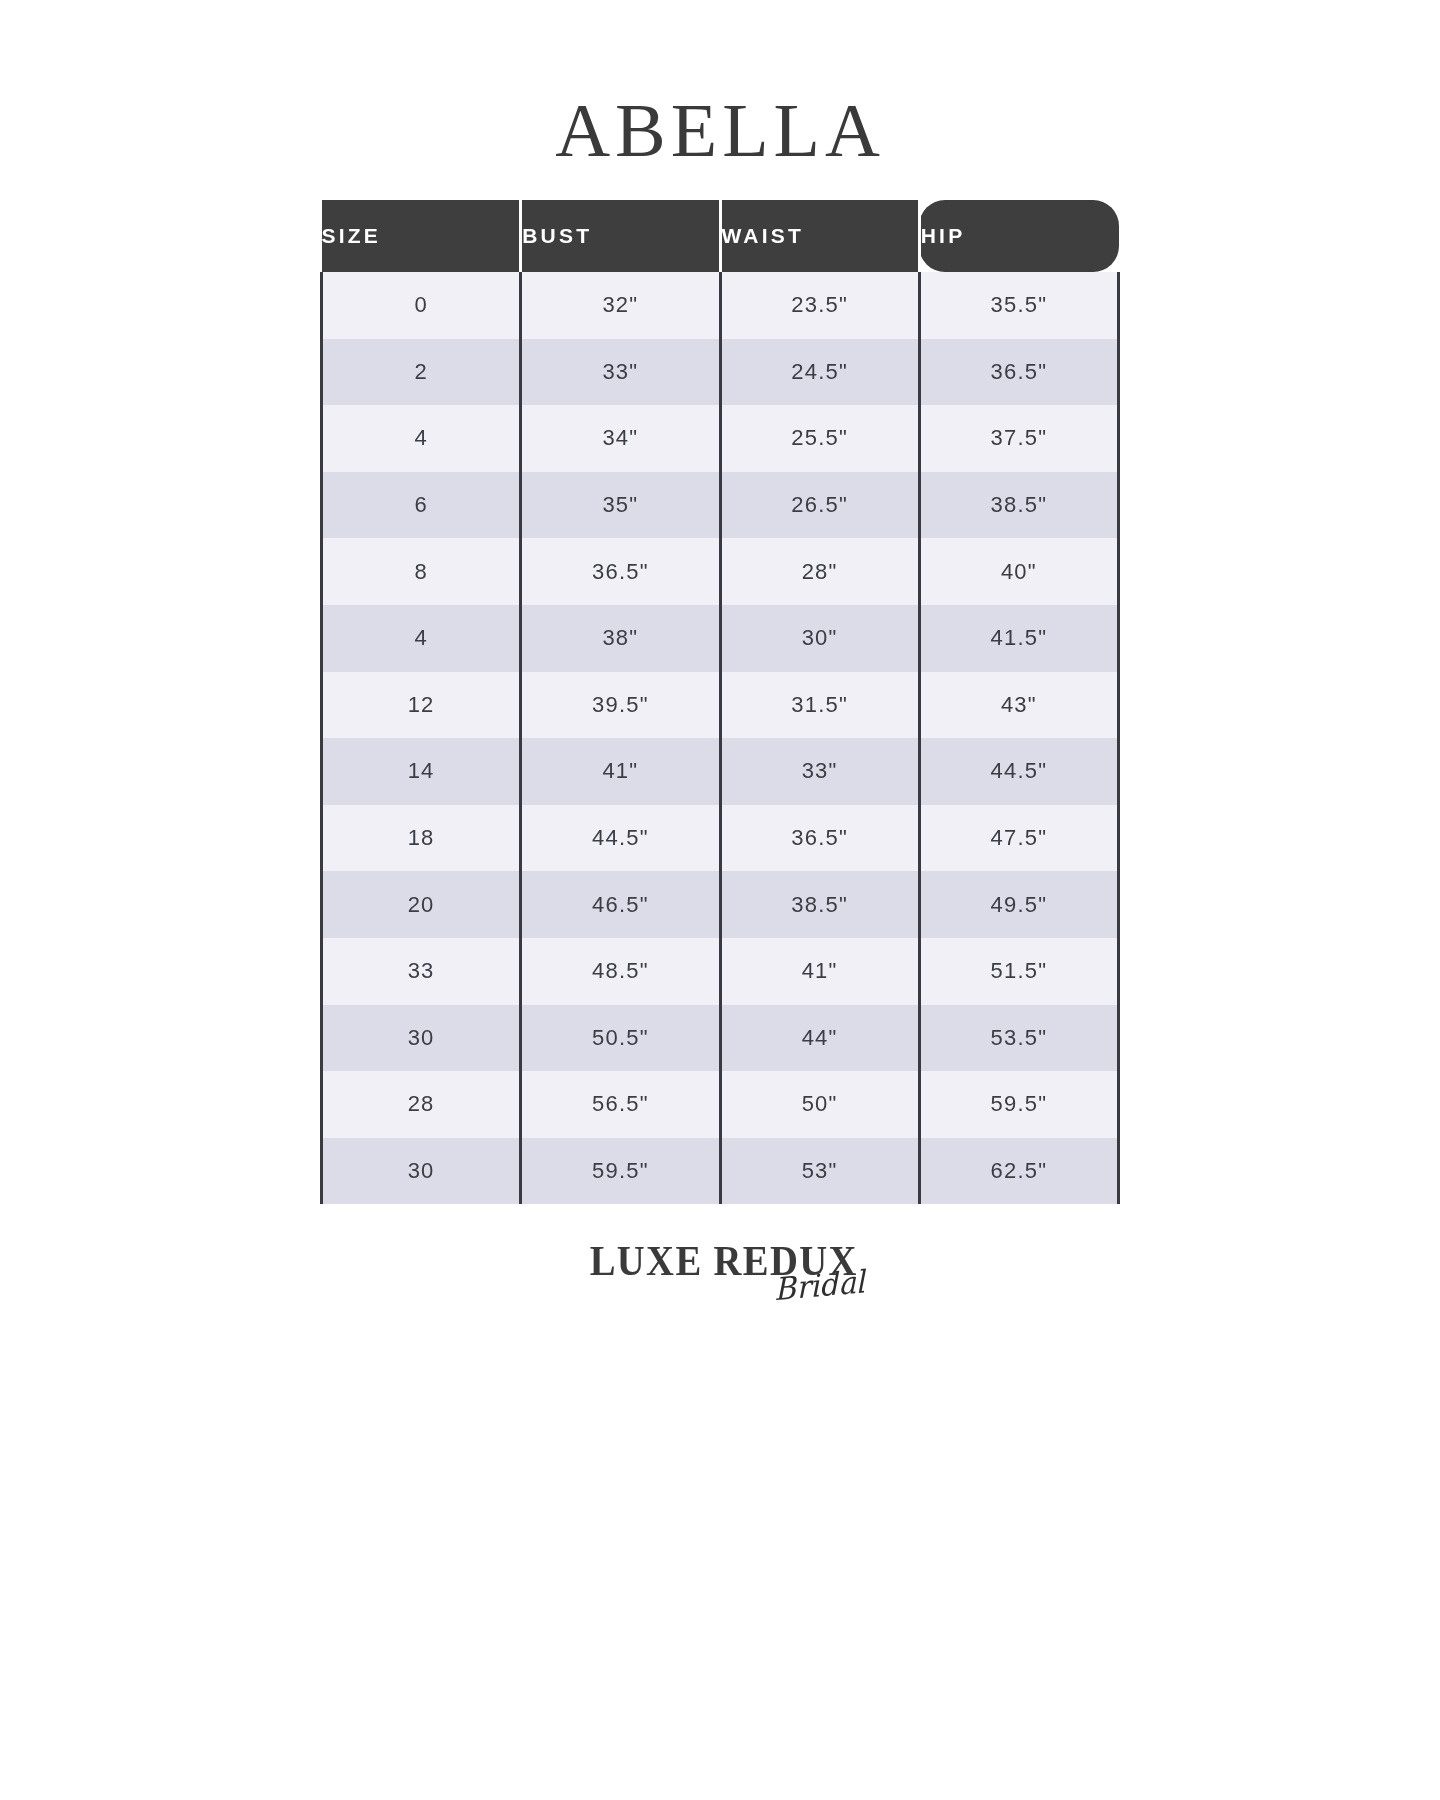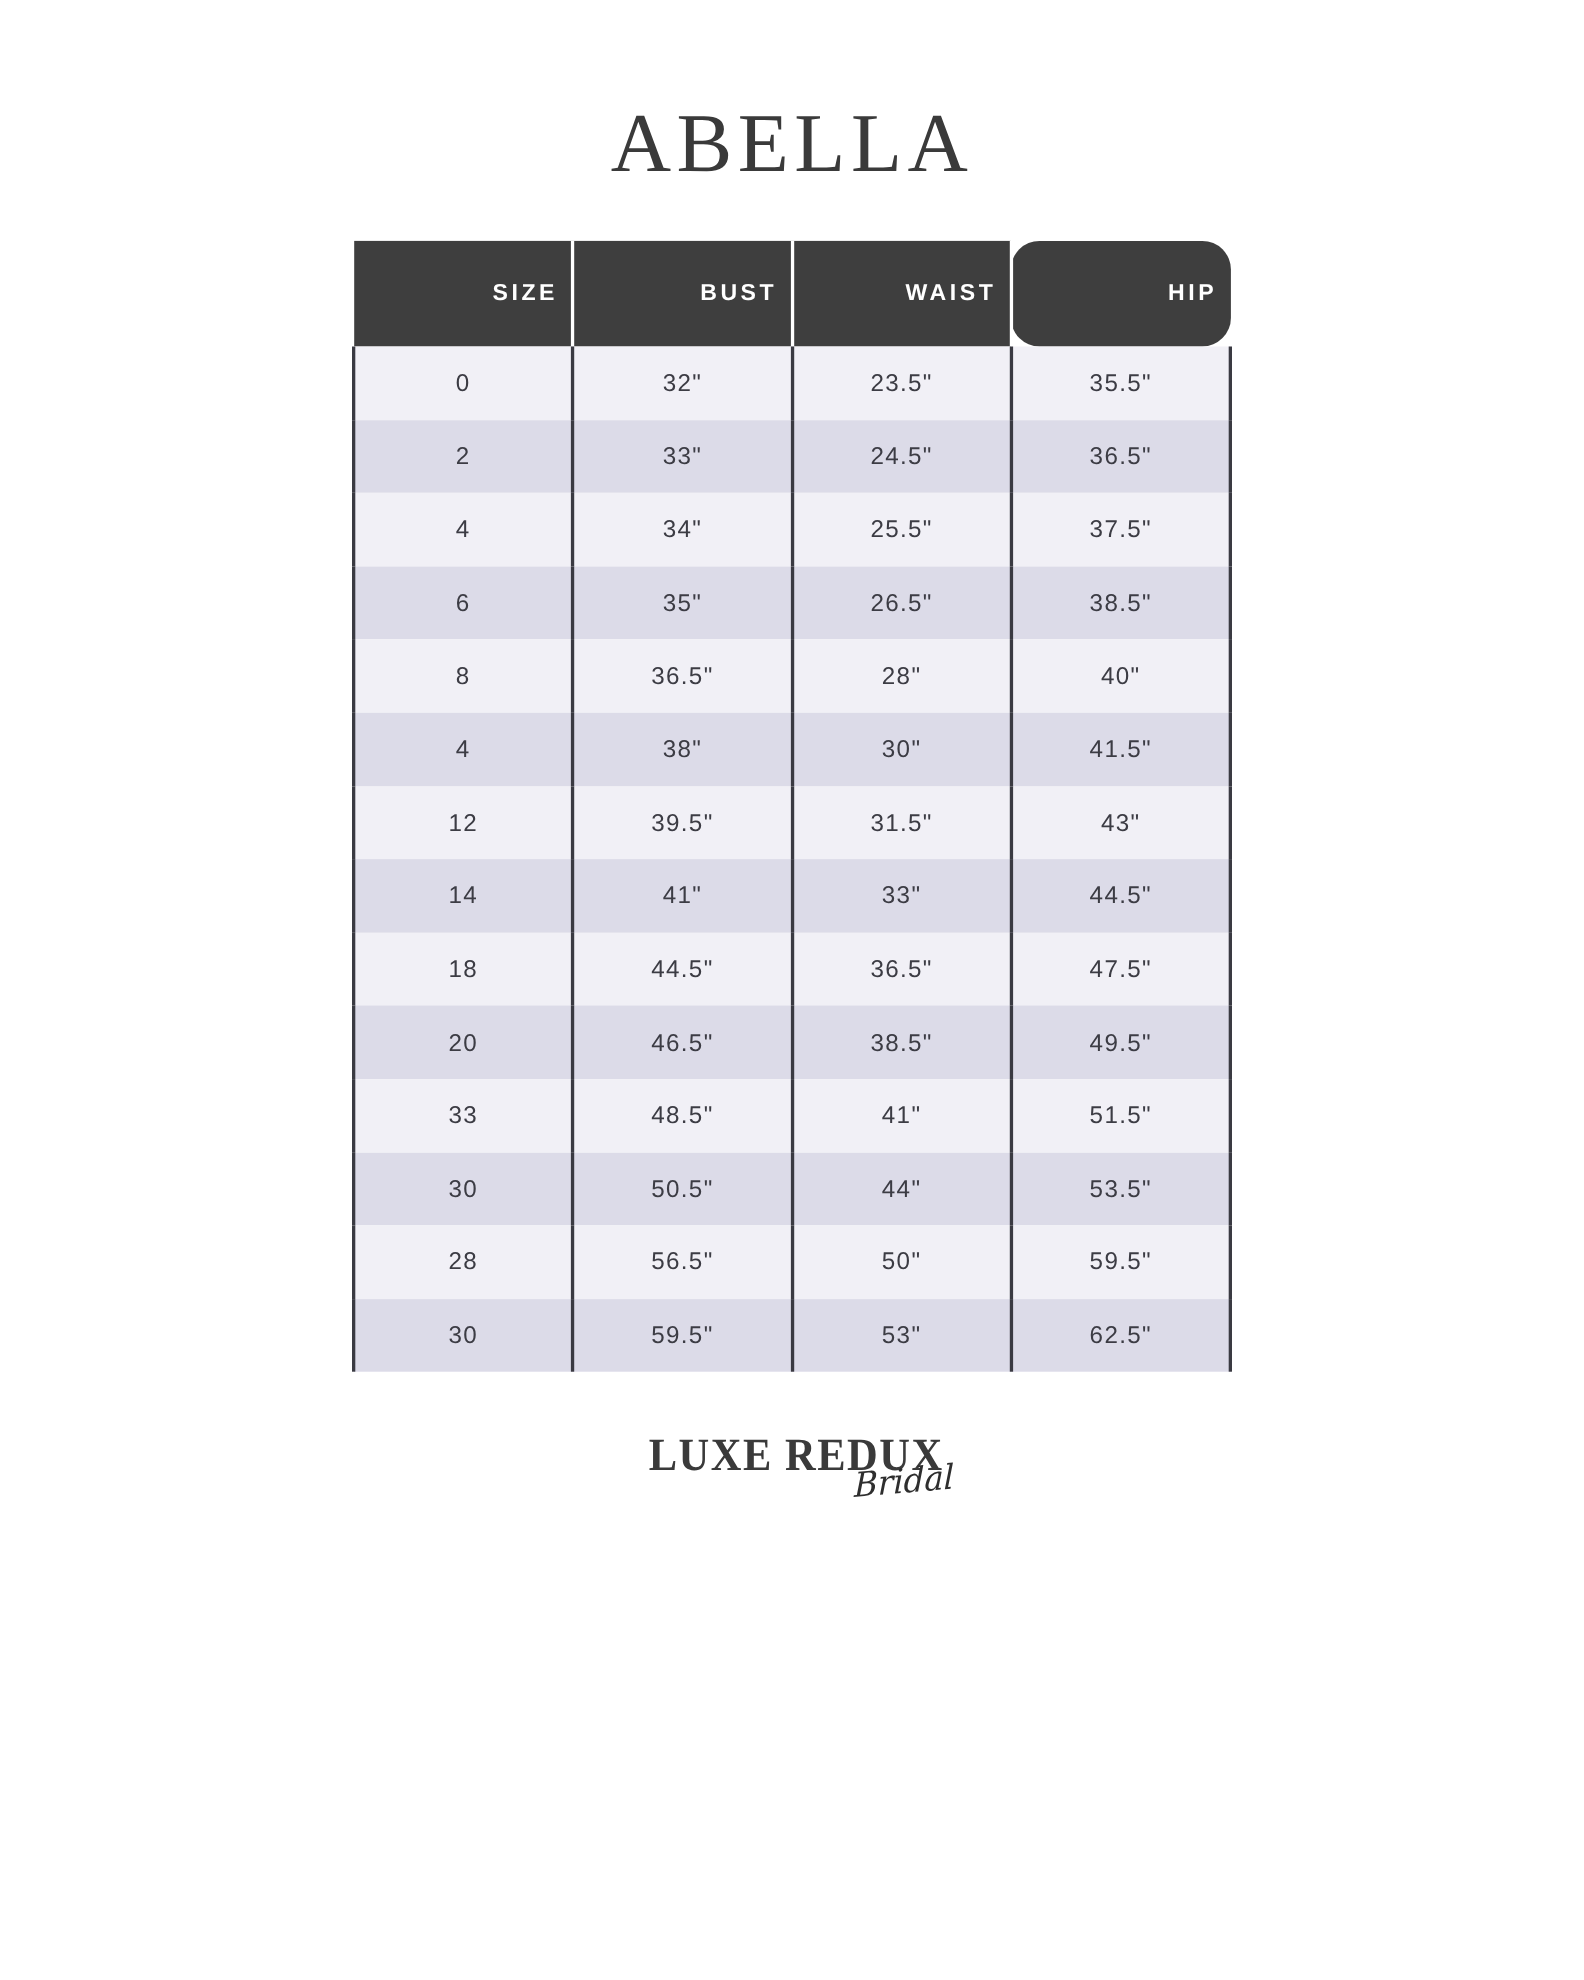--- a/index.html
+++ b/index.html
@@ -15,21 +15,20 @@
   }
   .page {
     position: relative;
     width: 1440px;
     height: 1274px;
     background: #ffffff;
     box-sizing: border-box;
     display: flex;
     flex-direction: column;
     align-items: center;
-    gap: 19px;
   }
 
   
   .title-wrap {
     margin-top: 92px;
     height: 90px;
     display: flex;
     align-items: center;
     justify-content: center;
   }
@@ -54,24 +53,24 @@
   }
   table.size-chart th {
     background: #3e3e3e;
     color: #ffffff;
     font-family: "Liberation Sans", sans-serif;
     font-size: 21px;
     font-weight: 700;
     letter-spacing: 3.2px;
     height: 72px;
     vertical-align: middle;
-    text-align: right;
+    text-align: left;
     border-right: 3px solid #ffffff;
     border-left: 0;
-    padding: 12px;
+    padding: 0;
     margin-left: 25px;
   }
   table.size-chart th:last-child {
     border-right: 0;
     border-radius: 26px;
   }
   table.size-chart td {
     height: 66.6px;
     text-align: center;
     vertical-align: middle;

